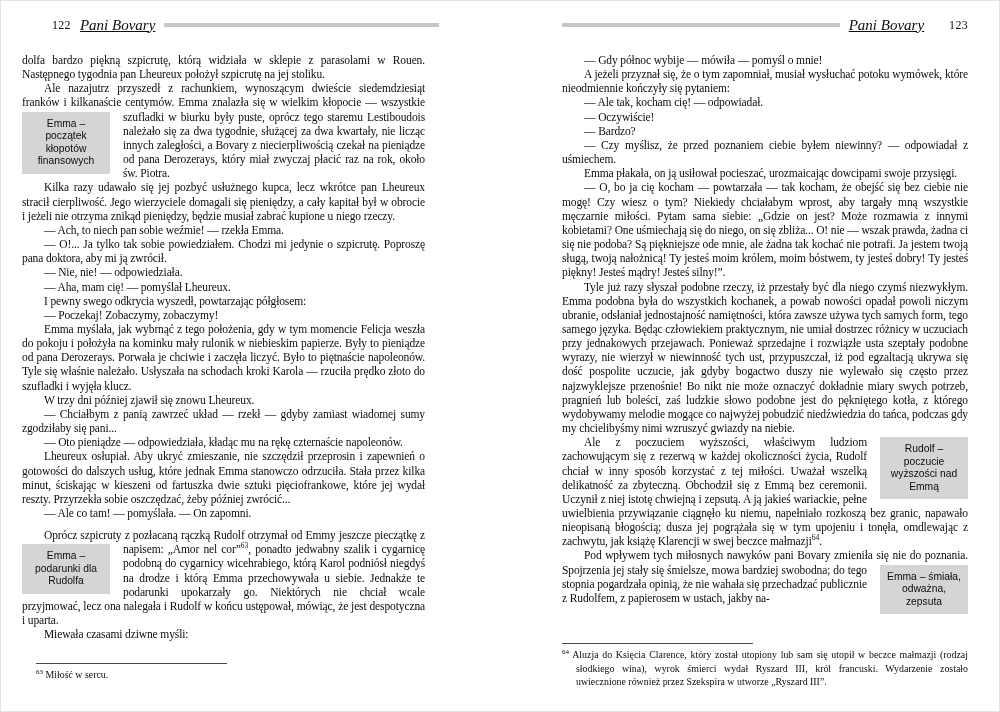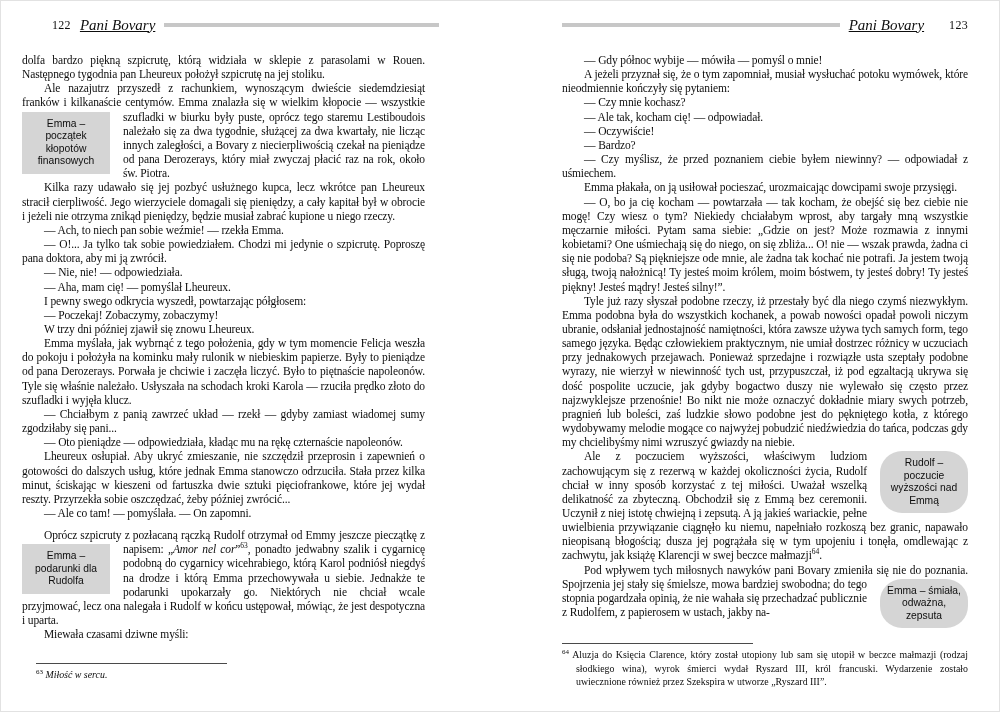--- a/index.html
+++ b/index.html
@@ -37,35 +37,35 @@
     font-size: 11.5px; line-height: 14.15px;
     letter-spacing: -0.12px;
     text-align: justify;
     hyphens: auto; -webkit-hyphens: auto;
   }
   .page-left  .pbody { left: 21px; width: 403px; }
   .page-right .pbody { left: 62px; width: 406px; }
   .pbody p { margin: 0; text-indent: 22px; }
   .pbody p.noind { text-indent: 0; }
   .pbody p.gap { margin-top: 8px; }
-  .it { font-style: italic; }
+  .it { }
   sup { font-size: 7.5px; line-height: 0; vertical-align: super; letter-spacing: 0; }
 
   
   .mbox {
     display: block; width: 88px;
     background: #d5d5d5;
     font-family: "Liberation Sans", sans-serif;
     font-weight: normal; font-size: 10.3px; line-height: 12.5px;
     letter-spacing: 0; text-align: center; text-indent: 0;
     padding: 6px 4px;
     hyphens: auto; -webkit-hyphens: auto;
   }
   .fl { float: left;  margin: 2px 13px 2px 0; }
-  .fr { float: right; margin: 2px 0 2px 13px; border-radius: 22px; }
+  .fr { float: right; margin: 2px 0 2px 13px; }
 
   
   .fnblock { position: absolute; }
   .page-left  .fnblock { left: 35px; top: 662px; width: 403px; }
   .page-right .fnblock { left: 62px; top: 642px; width: 406px; }
   .fnrule { width: 191px; border-top: 1px solid #4a4a4a; margin-bottom: 4px; }
   .fn {
     margin: 0; font-size: 9.9px; line-height: 13.5px;
     text-align: justify; letter-spacing: 0;
     padding-left: 14px; text-indent: -14px;
@@ -87,22 +87,22 @@
     <div class="pbody">
       <p class="noind"><span>dolfa bardzo piękną szpicrutę, którą widziała w sklepie z parasolami w Rouen. Następnego tygodnia pan Lheureux położył szpicrutę na jej stoliku.</span></p>
       <p><span>Ale nazajutrz przyszedł z rachunkiem, wynoszącym dwieście siedemdziesiąt franków i kilkanaście centymów. Emma znalazła się w wielkim kłopocie — wszystkie </span><span class="mbox fl">Emma – początek kłopotów finansowych</span><span>szufladki w biurku były puste, oprócz tego staremu Lestiboudois należało się za dwa tygodnie, służącej za dwa kwartały, nie licząc innych zaległości, a Bovary z niecierpliwością czekał na pieniądze od pana Derozerays, który miał zwyczaj płacić raz na rok, około św. Piotra.</span></p>
       <p><span>Kilka razy udawało się jej pozbyć usłużnego kupca, lecz wkrótce pan Lheureux stracił cierpliwość. Jego wierzyciele domagali się pieniędzy, a cały kapitał był w obrocie i jeżeli nie otrzyma znikąd pieniędzy, będzie musiał zabrać kupione u niego rzeczy.</span></p>
       <p><span>— Ach, to niech pan sobie weźmie! — rzekła Emma.</span></p>
       <p><span>— O!... Ja tylko tak sobie powiedziałem. Chodzi mi jedynie o szpicrutę. Poproszę pana doktora, aby mi ją zwrócił.</span></p>
       <p><span>— Nie, nie! — odpowiedziała.</span></p>
       <p><span>— Aha, mam cię! — pomyślał Lheureux.</span></p>
       <p><span>I pewny swego odkrycia wyszedł, powtarzając półgłosem:</span></p>
       <p><span>— Poczekaj! Zobaczymy, zobaczymy!</span></p>
+      <p><span>Emma myślała, jak wybrnąć z tego położenia, gdy w tym momencie Felicja weszła do pokoju i położyła na kominku mały rulonik w niebieskim papierze. Były to pieniądze od pana Derozerays. Porwała je chciwie i zaczęła liczyć. Było to piętnaście napoleonów. Tyle się właśnie należało. Usłyszała na schodach kroki Karola — rzuciła prędko złoto do szufladki i wyjęła klucz.</span></p>
       <p><span>W trzy dni później zjawił się znowu Lheureux.</span></p>
-      <p><span>Emma myślała, jak wybrnąć z tego położenia, gdy w tym momencie Felicja weszła do pokoju i położyła na kominku mały rulonik w niebieskim papierze. Były to pieniądze od pana Derozerays. Porwała je chciwie i zaczęła liczyć. Było to piętnaście napoleonów. Tyle się właśnie należało. Usłyszała na schodach kroki Karola — rzuciła prędko złoto do szufladki i wyjęła klucz.</span></p>
       <p><span>— Chciałbym z panią zawrzeć układ — rzekł — gdyby zamiast wiadomej sumy zgodziłaby się pani...</span></p>
       <p><span>— Oto pieniądze — odpowiedziała, kładąc mu na rękę czternaście napoleonów.</span></p>
       <p><span>Lheureux osłupiał. Aby ukryć zmieszanie, nie szczędził przeprosin i zapewnień o gotowości do dalszych usług, które jednak Emma stanowczo odrzuciła. Stała przez kilka minut, ściskając w kieszeni od fartuszka dwie sztuki pięciofrankowe, które jej wydał reszty. Przyrzekła sobie oszczędzać, żeby później zwrócić...</span></p>
       <p><span>— Ale co tam! — pomyślała. — On zapomni.</span></p>
       <p class="gap"><span>Oprócz szpicruty z pozłacaną rączką Rudolf otrzymał od Emmy jeszcze </span><span class="mbox fl">Emma – podarunki dla Rudolfa</span><span>pieczątkę z napisem: „</span><span class="it">Amor nel cor</span><span>”</span><sup>63</sup><span>, ponadto jedwabny szalik i cygarnicę podobną do cygarnicy wicehrabiego, którą Karol podniósł niegdyś na drodze i którą Emma przechowywała u siebie. Jednakże te podarunki upokarzały go. Niektórych nie chciał wcale przyjmować, lecz ona nalegała i Rudolf w końcu ustępował, mówiąc, że jest despotyczna i uparta.</span></p>
       <p><span>Miewała czasami dziwne myśli:</span></p>
     </div>
 
     <div class="fnblock">
       <div class="fnrule"></div>
@@ -113,21 +113,20 @@
   <div class="page page-right">
     <div class="header">
       <span class="hbar"></span>
       <span class="rtitle">Pani Bovary</span>
       <span class="pnum">123</span>
     </div>
 
     <div class="pbody">
       <p><span>— Gdy północ wybije — mówiła — pomyśl o mnie!</span></p>
       <p><span>A jeżeli przyznał się, że o tym zapomniał, musiał wysłuchać potoku wymówek, które nieodmiennie kończyły się pytaniem:</span></p>
-      <p><span>— Czy mnie kochasz?</span></p>
       <p><span>— Ale tak, kocham cię! — odpowiadał.</span></p>
       <p><span>— Oczywiście!</span></p>
       <p><span>— Bardzo?</span></p>
       <p><span>— Czy myślisz, że przed poznaniem ciebie byłem niewinny? — odpowiadał z uśmiechem.</span></p>
       <p><span>Emma płakała, on ją usiłował pocieszać, urozmaicając dowcipami swoje przysięgi.</span></p>
       <p><span>— O, bo ja cię kocham — powtarzała — tak kocham, że obejść się bez ciebie nie mogę! Czy wiesz o tym? Niekiedy chciałabym wprost, aby targały mną wszystkie męczarnie miłości. Pytam sama siebie: „Gdzie on jest? Może rozmawia z innymi kobietami? One uśmiechają się do niego, on się zbliża... O! nie — wszak prawda, żadna ci się nie podoba? Są piękniejsze ode mnie, ale żadna tak kochać nie potrafi. Ja jestem twoją sługą, twoją nałożnicą! Ty jesteś moim królem, moim bóstwem, ty jesteś dobry! Ty jesteś piękny! Jesteś mądry! Jesteś silny!”.</span></p>
       <p><span>Tyle już razy słyszał podobne rzeczy, iż przestały być dla niego czymś niezwykłym. Emma podobna była do wszystkich kochanek, a powab nowości opadał powoli niczym ubranie, odsłaniał jednostajność namiętności, która zawsze używa tych samych form, tego samego języka. Będąc człowiekiem praktycznym, nie umiał dostrzec różnicy w uczuciach przy jednakowych przejawach. Ponieważ sprzedajne i rozwiązłe usta szeptały podobne wyrazy, nie wierzył w niewinność tych ust, przypuszczał, iż pod egzaltacją ukrywa się dość pospolite uczucie, jak gdyby bogactwo duszy nie wylewało się często przez najzwyklejsze przenośnie! Bo nikt nie może oznaczyć dokładnie miary swych potrzeb, pragnień lub boleści, zaś ludzkie słowo podobne jest do pękniętego kotła, z którego wydobywamy melodie mogące co najwyżej pobudzić niedźwiedzia do tańca, podczas gdy my chcielibyśmy nimi wzruszyć gwiazdy na niebie.</span></p>
       <p><span class="mbox fr">Rudolf – poczucie wyższości nad Emmą</span><span>Ale z poczuciem wyższości, właściwym ludziom zachowującym się z rezerwą w każdej okoliczności życia, Rudolf chciał w inny sposób korzystać z tej miłości. Uważał wszelką delikatność za zbyteczną. Obchodził się z Emmą bez ceremonii. Uczynił z niej istotę chwiejną i zepsutą. A ją jakieś wariackie, pełne uwielbienia przywiązanie ciągnęło ku niemu, napełniało rozkoszą bez granic, napawało nieopisaną błogością; dusza jej pogrążała się w tym upojeniu i tonęła, omdlewając z zachwytu, jak książę Klarencji w swej beczce małmazji</span><sup>64</sup><span>.</span></p>
       <p><span>Pod wpływem tych miłosnych nawyków pani Bovary zmieniła się nie do poznania. </span><span class="mbox fr">Emma – śmiała, odważna, zepsuta</span><span>Spojrzenia jej stały się śmielsze, mowa bardziej swobodna; do tego stopnia pogardzała opinią, że nie wahała się przechadzać publicznie z Rudolfem, z papierosem w ustach, jakby na-</span></p>
     </div>

